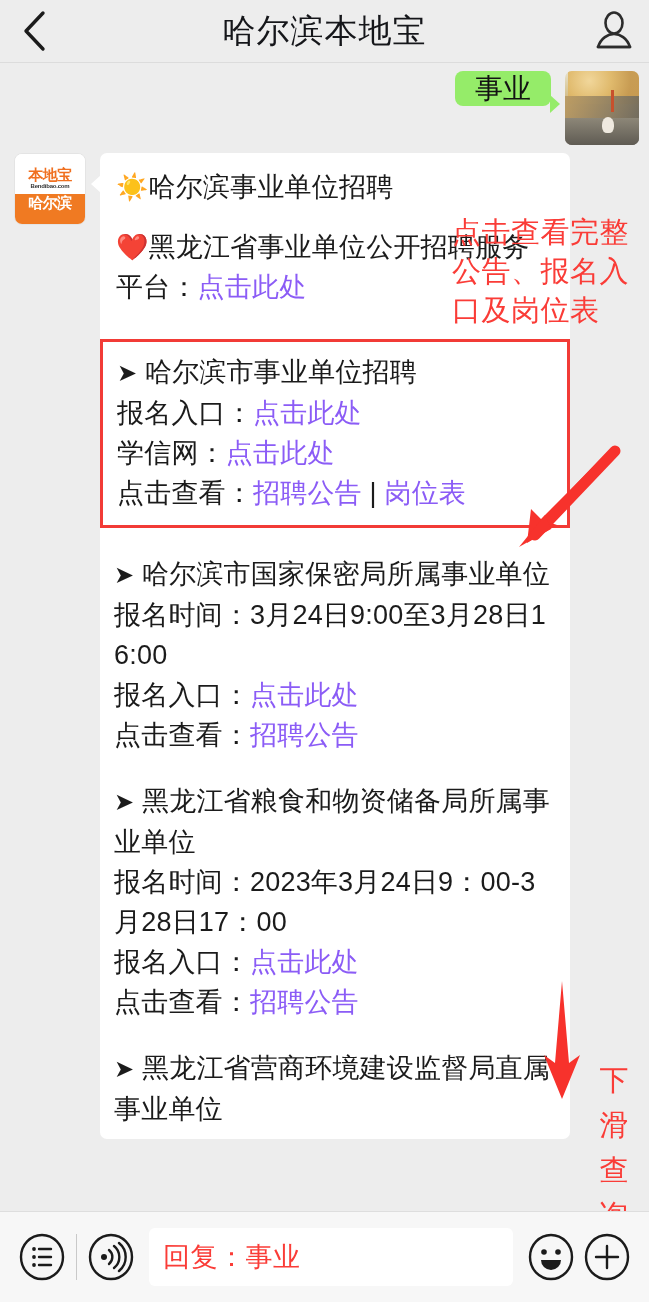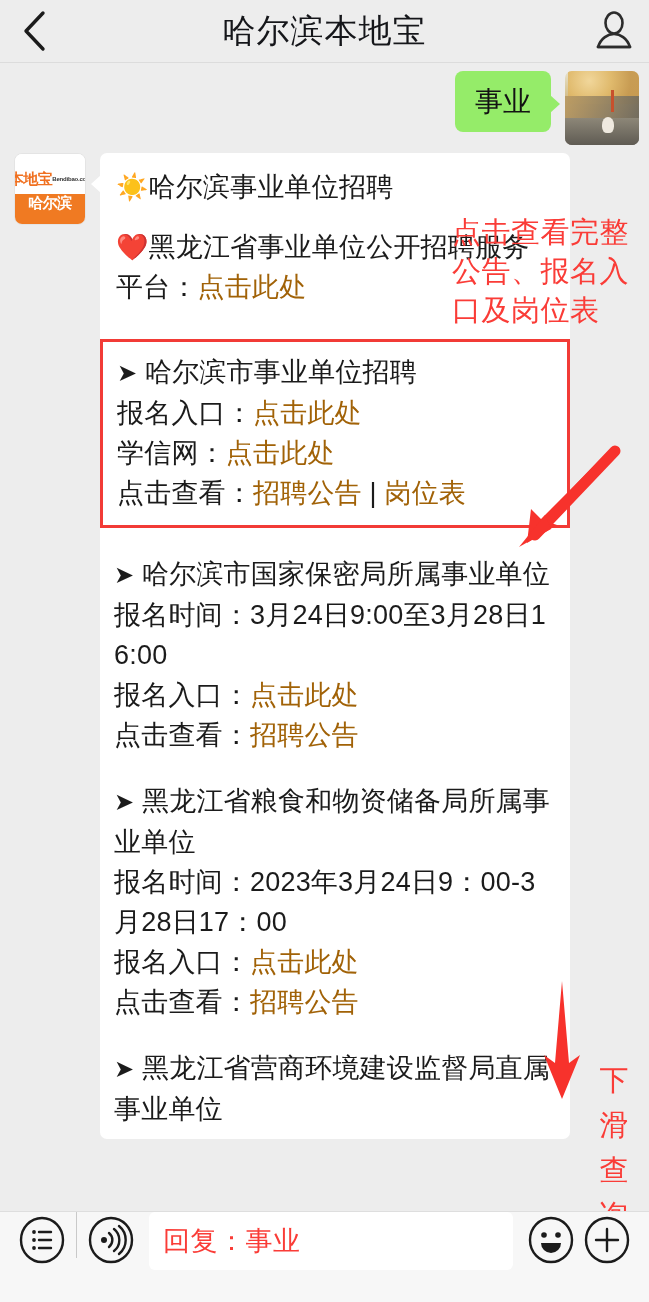--- a/index.html
+++ b/index.html
@@ -32,21 +32,21 @@
     background: #ededed; overflow: hidden;
   }
 
   
   .row-out {
     position: absolute; top: 8px; right: 10px;
     display: flex; align-items: flex-start;
   }
   .bubble-out {
     position: relative; background: #95EC69; border-radius: 8px;
-    padding: 13px 20px; font-size: 28px; color: #131313; line-height: 1.25;
+    padding: 0 20px; font-size: 28px; color: #131313; line-height: 1.25;
     margin-right: 14px; min-width: 60px; text-align: center;
   }
   .bubble-out:after {
     content: ""; position: absolute; right: -9px; top: 24px;
     border-top: 9px solid transparent; border-bottom: 9px solid transparent;
     border-left: 10px solid #95EC69;
   }
   .avatar-user {
     width: 74px; height: 74px; border-radius: 7px; overflow: hidden; flex: none;
     background: linear-gradient(170deg,#e8e3cf 0%,#d9c89a 22%,#c9a86a 45%,#9d8a6e 62%,#7d7466 78%,#55504a 100%);
@@ -62,21 +62,21 @@
     background: #efe9df; border-radius: 50% 50% 40% 40%; }
   .avatar-user .pole { position: absolute; left: 62%; top: 26%; width: 3px; height: 30%; background: #c8502c; }
 
   
   .row-in { position: absolute; top: 90px; left: 14px; display: flex; align-items: flex-start; }
   .avatar-pub {
     width: 72px; height: 72px; border-radius: 8px; overflow: hidden; flex: none;
     background: #fff; border: 1px solid #e4e4e4; display: flex; flex-direction: column;
   }
   .avatar-pub .top {
-    height: 57%; background: #ffffff; display: flex; flex-direction: row;
+    height: 57%; background: #ffffff; display: flex; flex-direction: column;
     align-items: center; justify-content: center; padding-top: 10px;
   }
   .avatar-pub .logo-cn {
     font-size: 15px; font-weight: 700; color: #f07020; line-height: 1;
     letter-spacing: -0.5px; white-space: nowrap;
   }
   .avatar-pub .logo-en {
     font-size: 6px; font-weight: 700; color: #333; line-height: 1.4; white-space: nowrap;
     letter-spacing: -0.2px;
   }
@@ -93,21 +93,21 @@
     content: ""; position: absolute; left: -9px; top: 22px;
     border-top: 9px solid transparent; border-bottom: 9px solid transparent;
     border-right: 10px solid #ffffff;
   }
   .msg-pad { padding: 0 16px; }
   .line {
     font-size: 27px; line-height: 40px; color: #1b1b1b; letter-spacing: 0.2px;
     word-break: break-all;
   }
   .line.spacer { height: 20px; line-height: 20px; }
-  .lnk { color: #a16207; }
+  .lnk { color: #8b5cf6; }
   .sep-pipe { color: #1b1b1b; }
   .emoji { font-size: 26px; }
   .arrow-glyph { font-size: 24px; }
 
   
   .redbox {
     border: 3px solid #f23b36; margin: 6px 0 0 0; padding: 10px 1px 12px 0;
   }
   .sect { padding: 0 14px; }
   .sect-gap { height: 26px; }
@@ -123,21 +123,21 @@
   }
   .anno-side span { display: block; }
 
   .arrow-diag { position: absolute; top: 380px; left: 505px; width: 120px; height: 120px; }
   .arrow-down { position: absolute; top: 918px; left: 540px; width: 44px; height: 125px; }
 
   
   .inputbar {
     position: absolute; bottom: 0; left: 0; width: 649px; height: 91px;
     background: #f7f7f7; border-top: 1px solid #dedede;
-    display: flex; align-items: flex-start; padding: 0 14px; gap: 0;
+    display: flex; align-items: center; padding: 0 14px; gap: 0;
   }
   .ib-icon { width: 56px; height: 56px; display: flex; align-items: center; justify-content: center; flex: none; }
   .ib-div { width: 1px; height: 46px; background: #c9c9c9; margin: 0 6px; flex: none; }
   .ib-field {
     flex: 1; height: 58px; background: #ffffff; border-radius: 6px;
     display: flex; align-items: center; padding: 0 14px; margin: 0 10px;
   }
   .ib-text { font-size: 27px; color: #fa3c37; letter-spacing: 0.5px; }
 </style>
 </head>

